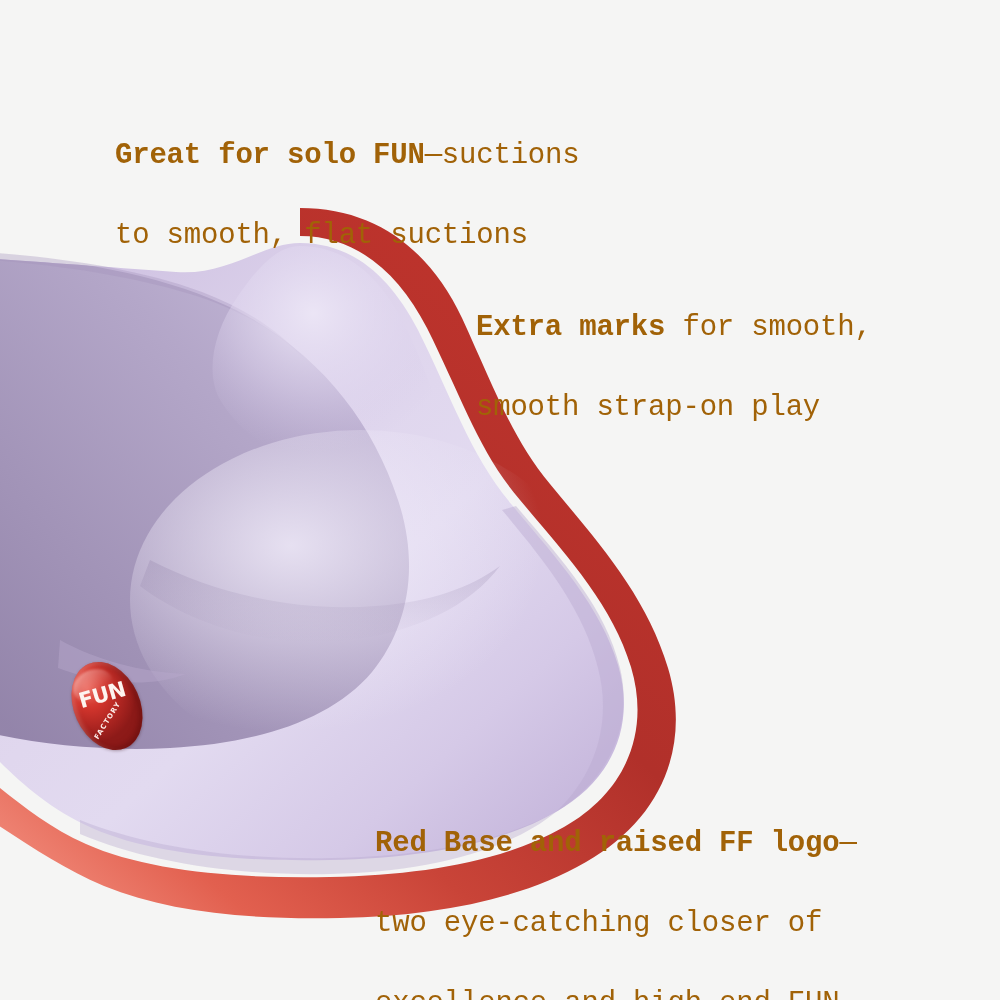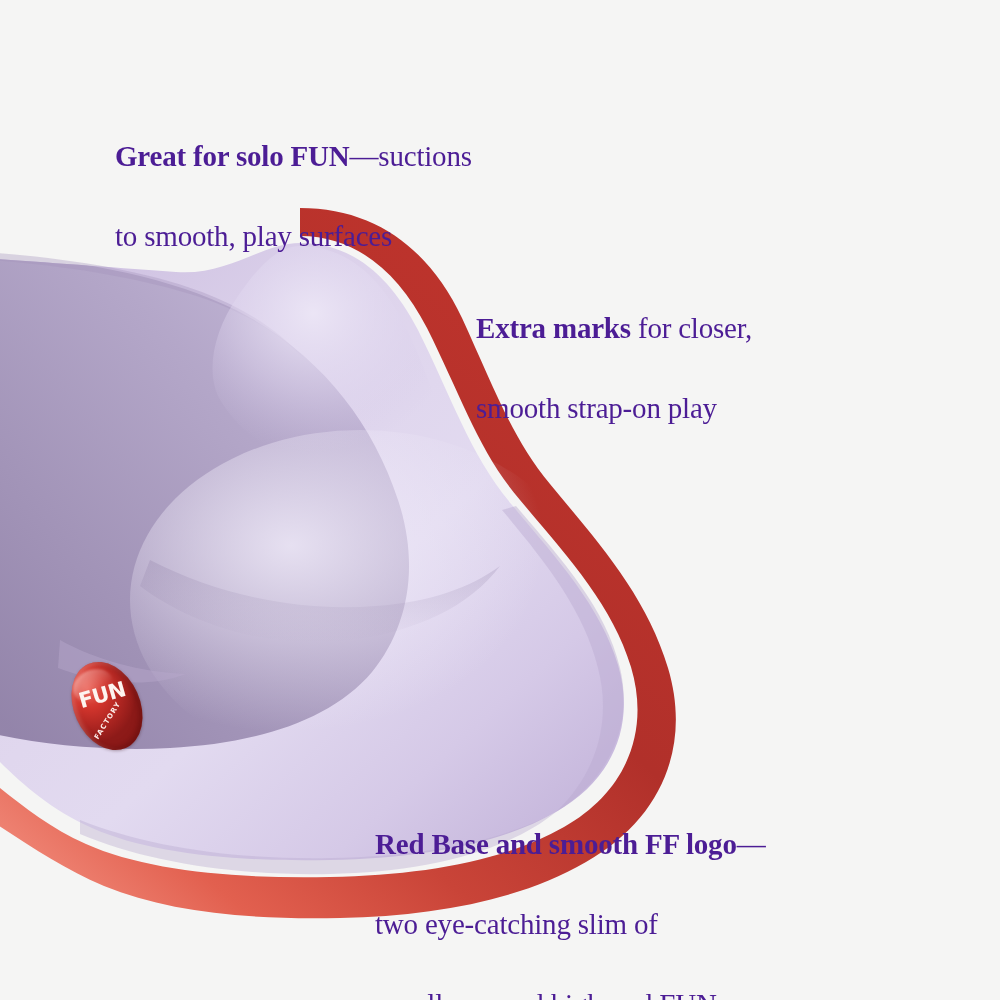--- a/index.html
+++ b/index.html
@@ -90,22 +90,22 @@
     font-size: 7px;
     letter-spacing: 1.1px;
     color: #fdf0ec;
     transform: rotate(-34deg) translateX(-6px);
     line-height: 1;
   }
 
   
   .callout {
     position: absolute;
-    color: #4c1d95;
-    font-family: Liberation Serif, serif;
+    color: #a16207;
+    font-family: Liberation Mono, monospace;
     font-size: 29px;
     line-height: 40px;
     letter-spacing: -0.2px;
     white-space: pre-line;
   }
   .callout .lead {
     font-weight: bold;
   }
   #callout-solo {
     left: 115px;
@@ -270,27 +270,27 @@
     <div class="logo-oval"></div>
     <div class="logo-gloss"></div>
     <div class="logo-text">
       <div class="logo-fun">FUN</div>
       <div class="logo-factory">FACTORY</div>
     </div>
   </div>
 
   <div class="callout" id="callout-solo">
     <span class="callout-line"><span class="lead">Great for solo FUN</span><span>—suctions</span></span>
-    <span class="callout-line">to smooth, play surfaces</span>
+    <span class="callout-line">to smooth, flat suctions</span>
   </div>
 
   <div class="callout" id="callout-slim">
-    <span class="callout-line"><span class="lead">Extra marks</span><span> for closer,</span></span>
+    <span class="callout-line"><span class="lead">Extra marks</span><span> for smooth,</span></span>
     <span class="callout-line">smooth strap-on play</span>
   </div>
 
   <div class="callout" id="callout-base">
-    <span class="callout-line"><span class="lead">Red Base and smooth FF logo</span><span>—</span></span>
-    <span class="callout-line">two eye-catching slim of</span>
+    <span class="callout-line"><span class="lead">Red Base and raised FF logo</span><span>—</span></span>
+    <span class="callout-line">two eye-catching closer of</span>
     <span class="callout-line">excellence and high-end FUN</span>
   </div>
 
 </div>
 
 </body></html>

